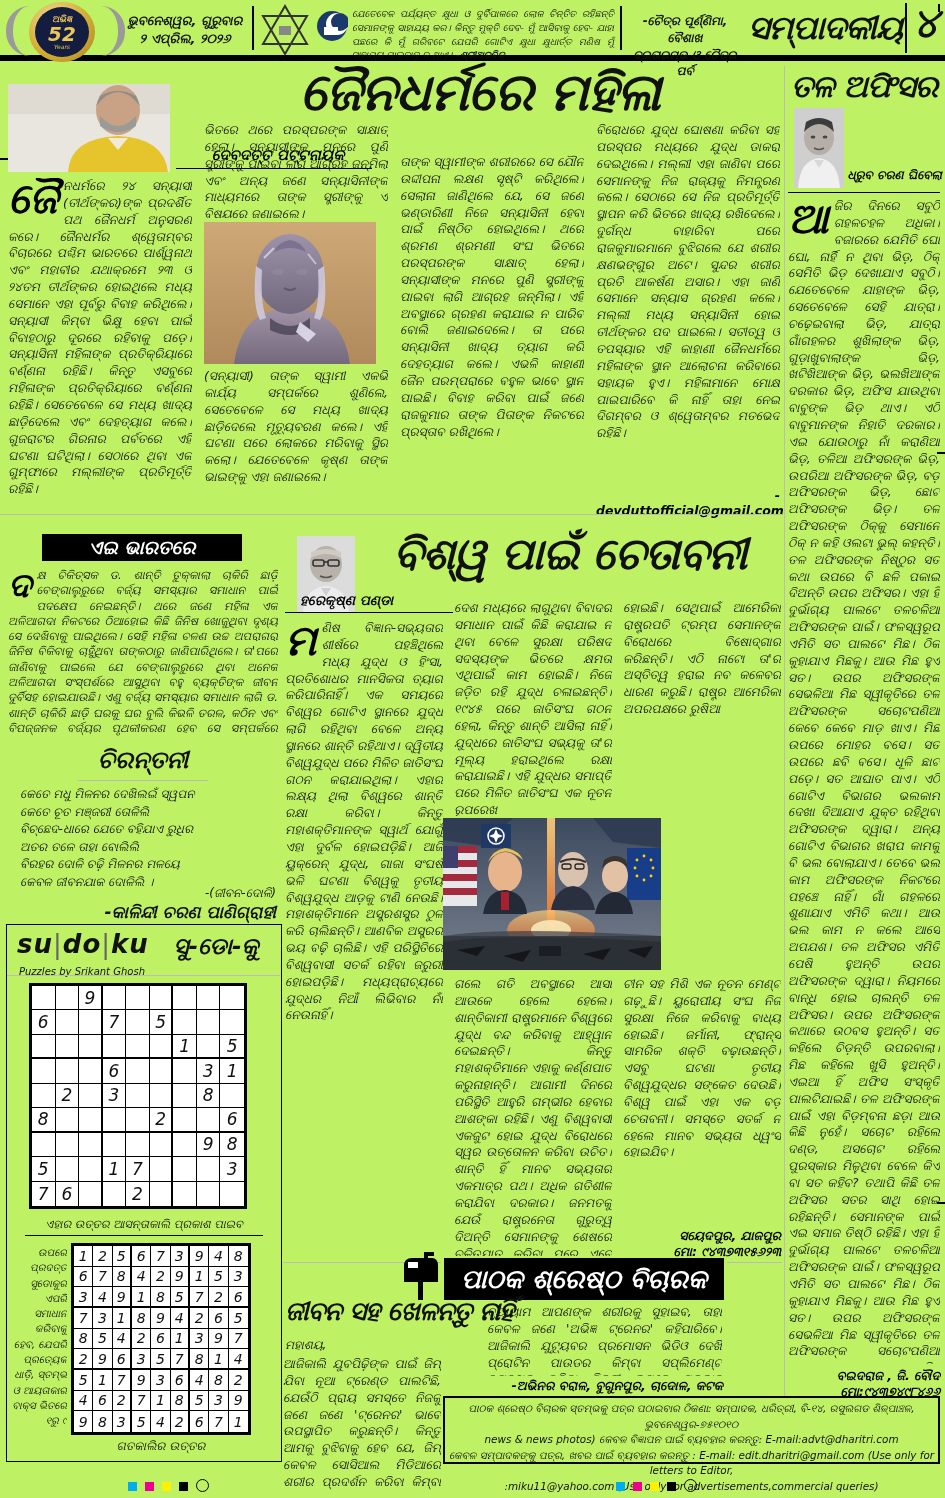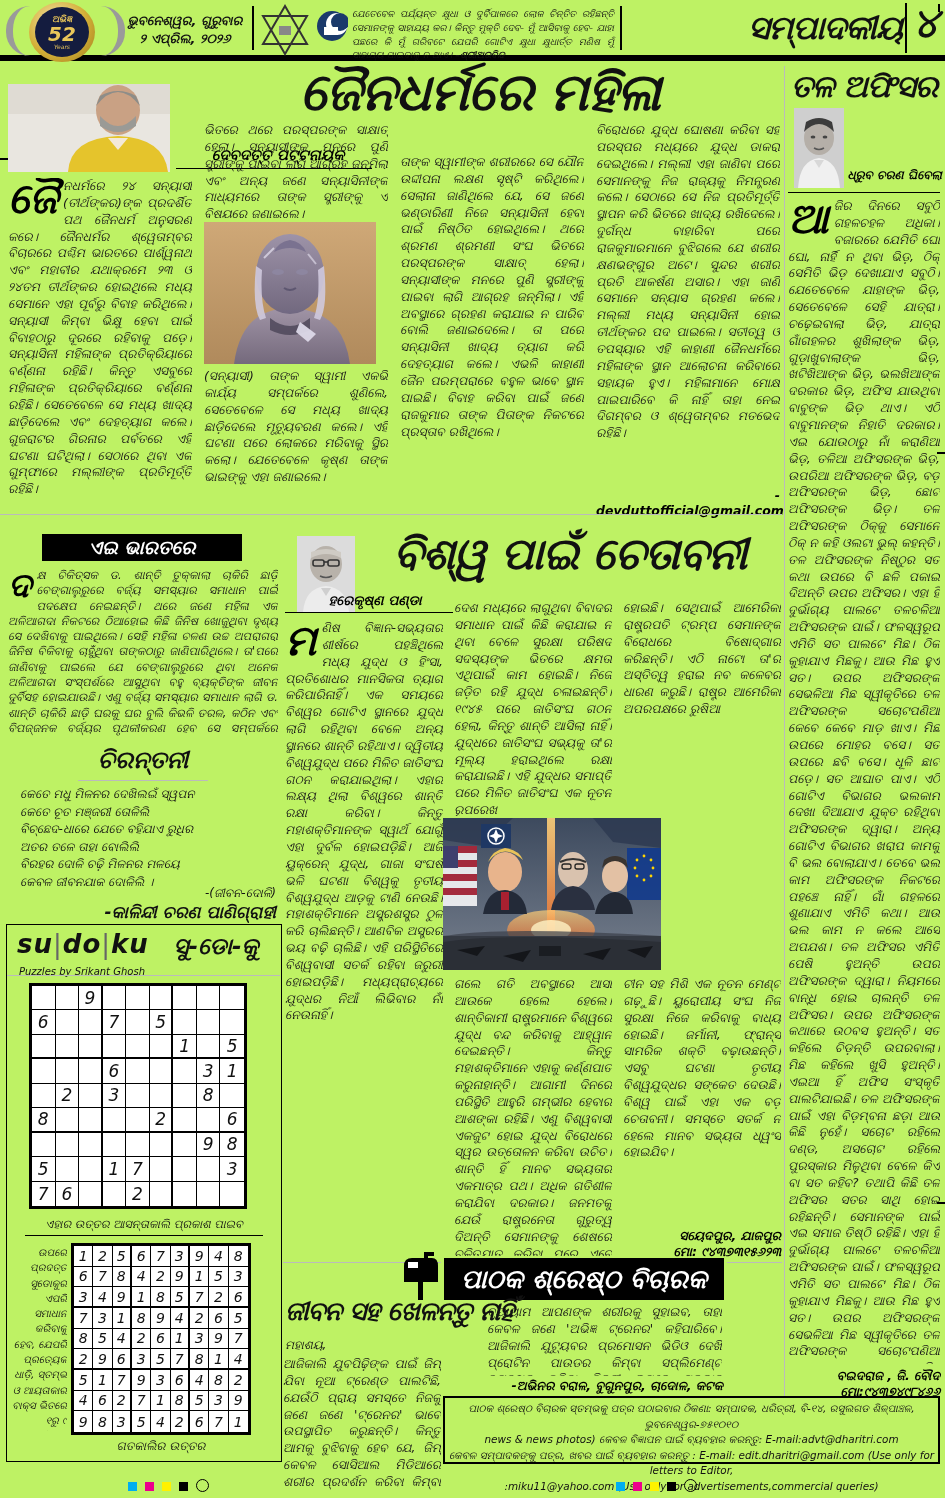--- a/index.html
+++ b/index.html
@@ -65,20 +65,24 @@
         <circle cx="24" cy="12" r="9" fill="#1b3a6b"></circle>
         <rect x="8" y="17" width="14" height="8" fill="#fff"></rect>
       </svg>
     </div>
     <div class="abs" style="left:352px;top:7px;width:262px;font-size:9.5px;line-height:1.45;text-align:justify;">
       <span>ଯେତେବେଳ ପର୍ଯ୍ୟନ୍ତ କ୍ଷୁଧା ଓ ଦୁର୍ବିପାକରେ ଲୋକ ଚିନ୍ତିତ ରହିଛନ୍ତି ସେମାନଙ୍କୁ ସାହାଯ୍ୟ କର। କିନ୍ତୁ ମୁକ୍ତି ଦେବ- ମୁଁ ଆସିବାକୁ ହେବ- ଯାହା ପଛରେ କି ମୁଁ ଗରିବଟେ ଯେପରି ଗୋଟିଏ କ୍ଷୁଧା କ୍ଷୁଧାର୍ତ୍ତ ମଣିଷ ମୁଁ ସାହାଯ୍ୟ ପାଇବାକୁ ନ ଥାଏ।</span>
       <span style="font-weight:bold;">–ଶ୍ରୀଅରବିନ୍ଦ</span>
     </div>
     <div class="abs vline" style="left:620px;top:6px;height:44px;"></div>
 
+    <div class="abs centered" style="left:624px;top:13px;width:122px;font-weight:bold;font-size:12px;line-height:1.4;">
+      <div>-ଚୈତ୍ର ପୂର୍ଣ୍ଣିମା, ବୈଶାଖ</div>
+      <div>ବ୍ରତାରମ୍ଭ ଓ ଚୈତ୍ର ପର୍ବ</div>
+    </div>
 
     <div class="abs" style="left:746px;top:8px;width:158px;font-size:33px;font-weight:bold;text-align:center;letter-spacing:-1px;">ସମ୍ପାଦକୀୟ</div>
     <div class="abs vline" style="left:905px;top:3px;height:50px;"></div>
     <div class="abs" style="left:908px;top:0px;width:34px;font-size:40px;font-weight:bold;text-align:center;">୪</div>
   </div>
 
   <div class="abs centered" style="left:180px;top:62px;width:600px;font-size:52px;font-weight:bold;letter-spacing:-1px;">ଜୈନଧର୍ମରେ ମହିଳା</div>
 
   <div class="abs" style="left:8px;top:84px;width:162px;height:88px;">
     <svg width="162" height="88" viewBox="0 0 162 88">
@@ -379,21 +383,21 @@
       <path d="M14 22 Q29 14 44 22 L44 16 Q29 10 14 16 Z" fill="#cfcbc4"></path>
       <rect x="16" y="24" width="11" height="6" rx="2" fill="none" stroke="#333" stroke-width="1.6"></rect>
       <rect x="31" y="24" width="11" height="6" rx="2" fill="none" stroke="#333" stroke-width="1.6"></rect>
       <line x1="27" y1="26" x2="31" y2="26" stroke="#333" stroke-width="1.6"></line>
       <path d="M23 40 Q29 43 35 40" stroke="#555" stroke-width="1.4" fill="none"></path>
       <path d="M6 76 Q8 52 29 50 Q50 52 52 76 Z" fill="#ececec"></path>
       <path d="M24 52 L29 60 L34 52 Z" fill="#cfcfcf"></path>
     </svg>
   </div>
   <div class="abs" style="left:360px;top:516px;width:420px;font-size:44px;font-weight:bold;text-align:center;letter-spacing:-1px;margin-top:12px;">ବିଶ୍ୱ ପାଇଁ ଚେତାବନୀ</div>
-  <div class="abs byline" style="left:300px;top:592px;width:150px;font-size:13.5px;text-align:center;">ହରେକୃଷ୍ଣ ପଣ୍ଡା</div>
+  <div class="abs byline" style="left:300px;top:592px;width:150px;font-size:13.5px;">ହରେକୃଷ୍ଣ ପଣ୍ଡା</div>
   <div class="abs rule" style="left:285px;top:612px;width:168px;height:1px;"></div>
 
   <div class="abs jt" style="left:285px;top:620px;width:158px;height:638px;">
     <span class="dc">ମ</span><span>ଣିଷ ବିଜ୍ଞାନ-ସଭ୍ୟତାର ଶୀର୍ଷରେ ପହଞ୍ଚିଥିଲେ ମଧ୍ୟ ଯୁଦ୍ଧ ଓ ହିଂସା, ପ୍ରତିଶୋଧର ମାନସିକତା ତ୍ୟାଗ କରିପାରିନାହିଁ। ଏକ ସମୟରେ ବିଶ୍ୱର ଗୋଟିଏ ସ୍ଥାନରେ ଯୁଦ୍ଧ ଲାଗି ରହିଥିବା ବେଳେ ଅନ୍ୟ ସ୍ଥାନରେ ଶାନ୍ତି ରହିଥାଏ। ଦ୍ୱିତୀୟ ବିଶ୍ୱଯୁଦ୍ଧ ପରେ ମିଳିତ ଜାତିସଂଘ ଗଠନ କରାଯାଇଥିଲା। ଏହାର ଲକ୍ଷ୍ୟ ଥିଲା ବିଶ୍ୱରେ ଶାନ୍ତି ରକ୍ଷା କରିବା। କିନ୍ତୁ ମହାଶକ୍ତିମାନଙ୍କ ସ୍ୱାର୍ଥ ଯୋଗୁଁ ଏହା ଦୁର୍ବଳ ହୋଇପଡ଼ିଛି। ଆଜି ୟୁକ୍ରେନ୍ ଯୁଦ୍ଧ, ଗାଜା ସଂଘର୍ଷ ଭଳି ଘଟଣା ବିଶ୍ୱକୁ ତୃତୀୟ ବିଶ୍ୱଯୁଦ୍ଧ ଆଡ଼କୁ ଟାଣି ନେଉଛି। ମହାଶକ୍ତିମାନେ ଅସ୍ତ୍ରଶସ୍ତ୍ର ଠୁଳ କରି ଚାଲିଛନ୍ତି। ଆଣବିକ ଅସ୍ତ୍ରର ଭୟ ବଢ଼ି ଚାଲିଛି। ଏହି ପରିସ୍ଥିତିରେ ବିଶ୍ୱବାସୀ ସତର୍କ ରହିବା ଜରୁରୀ ହୋଇପଡ଼ିଛି। ମଧ୍ୟପ୍ରାଚ୍ୟରେ ଯୁଦ୍ଧର ନିଆଁ ଲିଭିବାର ନାଁ ନେଉନାହିଁ।</span>
   </div>
   <div class="abs jt" style="left:454px;top:600px;width:158px;height:216px;">
     <span>ଦେଶ ମଧ୍ୟରେ ଲାଗୁଥିବା ବିବାଦର ସମାଧାନ ପାଇଁ କିଛି କରାଯାଇ ନ ଥିବା ବେଳେ ସୁରକ୍ଷା ପରିଷଦ ସଦସ୍ୟଙ୍କ ଭିତରେ କ୍ଷମତା ଏଥିପାଇଁ କାମ ହୋଇଛି। ନିଜେ ଜଡ଼ିତ ରହି ଯୁଦ୍ଧ ଚଳାଇଛନ୍ତି। ୧୯୪୫ ପରେ ଜାତିସଂଘ ଗଠନ ହେଲା, କିନ୍ତୁ ଶାନ୍ତି ଆସିଲା ନାହିଁ। ଯୁଦ୍ଧରେ ଜାତିସଂଘ ସଭ୍ୟକୁ ତା'ର ମୂଲ୍ୟ ହରାଇଥିଲେ ରକ୍ଷା କରାଯାଇଛି। ଏହି ଯୁଦ୍ଧର ସମାପ୍ତି ପରେ ମିଳିତ ଜାତିସଂଘ ଏକ ନୂତନ ରୂପରେଖ</span>
   </div>
   <div class="abs jt" style="left:623px;top:600px;width:158px;height:216px;">
     <span>ହୋଇଛି। ସେଥିପାଇଁ ଆମେରିକା ରାଷ୍ଟ୍ରପତି ଟ୍ରମ୍ପ ସେମାନଙ୍କ ବିରୋଧରେ ବିଷୋଦ୍ଗାର କରିଛନ୍ତି। ଏଠି ନାଟୋ ତା'ର ଅସ୍ତିତ୍ୱ ହରାଇ ନବ କଳେବର ଧାରଣ କରୁଛି। ରାଷ୍ଟ୍ର ଆମେରିକା ଅପରପକ୍ଷରେ ରୁଷିଆ</span>

